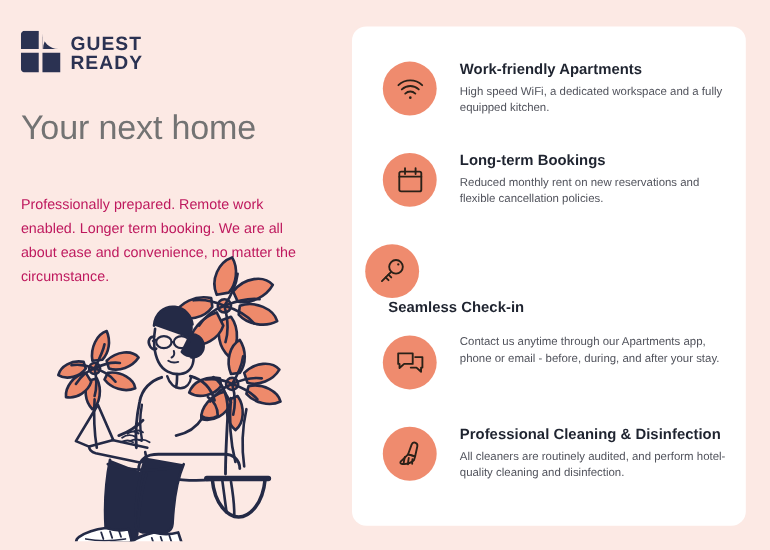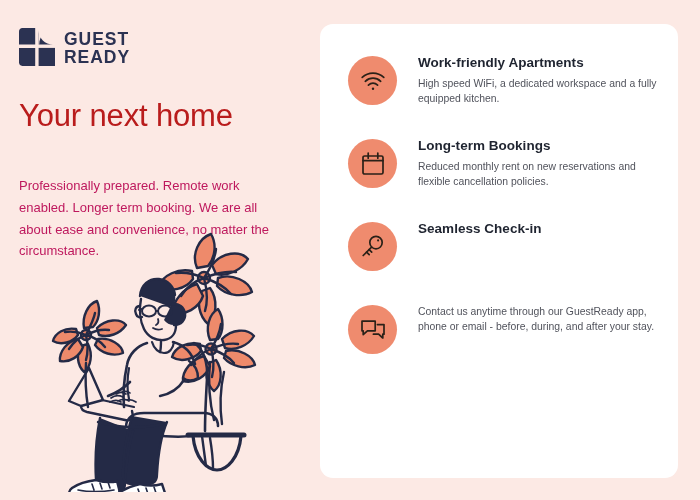--- a/index.html
+++ b/index.html
@@ -17,21 +17,21 @@
   .logo{position:absolute;left:19px;top:28px;display:flex;align-items:flex-end;gap:9px;}
   .logo-mark{width:36px;height:38px;display:block;}
   .logo-words{display:flex;flex-direction:column;line-height:1.0;}
   .logo-words span{
     font-size:17.5px;font-weight:bold;letter-spacing:.055em;color:#2b3252;
     font-family:"Liberation Sans",sans-serif;
   }
 
   .headline{
     position:absolute;left:19px;top:77px;width:288px;
-    font-size:31px;line-height:1.17;font-weight:300;color:#b91c1c;
+    font-size:31px;line-height:1.17;font-weight:300;color:#737373;
     letter-spacing:-.005em;
   }
   .headline .l2{display:block;}
 
   .subcopy{
     position:absolute;left:19px;top:162px;width:272px;
     font-size:13px;line-height:1.68;color:#be185d;font-weight:400;
   }
 
   .illo{position:absolute;left:34px;top:222px;width:285px;height:270px;}
@@ -211,21 +211,21 @@
           <path d="M8.4 15.1c1.3-1.2 2.9-1.9 4.6-1.9s3.3.7 4.6 1.9"></path>
           <circle cx="13" cy="18.8" r="1.2" fill="#2a2118" stroke="none"></circle>
         </svg>
       </span>
       <div class="ftext">
         <p class="ftitle">Work-friendly Apartments</p>
         <p class="fdesc">High speed WiFi, a dedicated workspace and a fully equipped kitchen.</p>
       </div>
     </div>
 
-    <div class="feature" style="left:28px;top:196px;width:312px;">
+    <div class="feature" style="left:12px;top:196px;width:312px;flex-direction:column;">
       <span class="fi-circle">
         <svg width="25" height="25" viewBox="0 0 25 25" fill="none" stroke="#2a2118" stroke-width="1.7" stroke-linecap="round" stroke-linejoin="round">
           <circle cx="16" cy="8.6" r="6.2"></circle>
           <circle cx="18.1" cy="6.4" r="1.05" fill="#2a2118" stroke="none"></circle>
           <path d="M11.6 13.1 3.2 21.5"></path>
           <path d="M6.6 18.1l2.6 2.6M9.1 15.6l2.6 2.6"></path>
         </svg>
       </span>
       <div class="ftext">
         <p class="ftitle">Seamless Check-in</p>
@@ -233,19 +233,33 @@
     </div>
 
     <div class="feature" style="left:28px;top:279px;width:312px;">
       <span class="fi-circle">
         <svg width="26" height="23" viewBox="0 0 26 23" fill="none" stroke="#2a2118" stroke-width="1.7" stroke-linecap="round" stroke-linejoin="round">
           <path d="M2 3.2h13.2v9.6H7.4L3.2 16.6v-3.8H2z"></path>
           <path d="M17.4 6.6H24v9.6h-1.2V20l-4.2-3.8h-5.2"></path>
         </svg>
       </span>
       <div class="ftext">
-        <p class="fdesc">Contact us anytime through our GuestReady app, phone or email - before, during, and after your stay.</p>
-      </div>
-    </div>
-
+        <p class="fdesc">Contact us anytime through our Apartments app, phone or email - before, during, and after your stay.</p>
+      </div>
+    </div>
+
+    <div class="feature" style="left:28px;top:362px;width:318px;">
+      <span class="fi-circle">
+        <svg width="26" height="25" viewBox="0 0 26 25" fill="none" stroke="#2a2118" stroke-width="1.7" stroke-linecap="round" stroke-linejoin="round">
+          <path d="M17.3 2.4c1.6.5 2.4 1.8 2.1 3.3l-2 9.1-6.4-1.8 3.2-8.8c.5-1.4 1.6-2.2 3.1-1.8z"></path>
+          <path d="M11 13l6.4 1.8-1 3.4c-2.9 2.8-6.7 4-10.8 3.6-1.4-.1-2-1-1.4-2.2z"></path>
+          <path d="M8.1 15.4c-.6 2.2-1.1 4.4-1.2 6.4M11.6 16.4c-.4 2-.7 3.8-.7 5.6
+                   M15 17.4c-.2 1.6-.3 3-.3 4.3"></path>
+        </svg>
+      </span>
+      <div class="ftext">
+        <p class="ftitle">Professional Cleaning &amp; Disinfection</p>
+        <p class="fdesc">All cleaners are routinely audited, and perform hotel-quality cleaning and disinfection.</p>
+      </div>
+    </div>
 
   </div>
 </div>
 
 </body></html>

